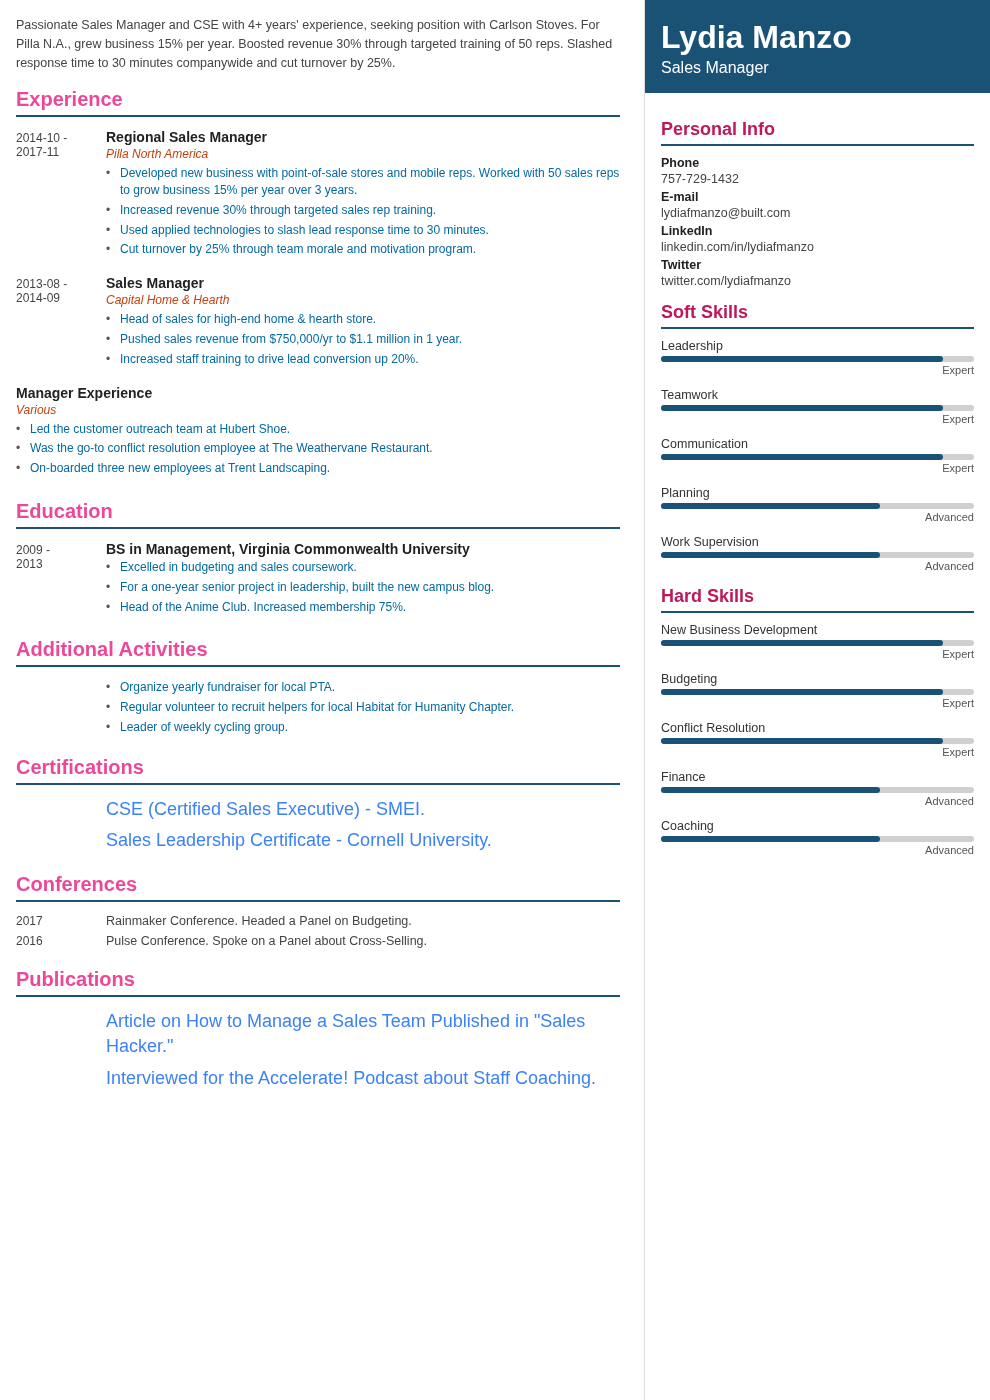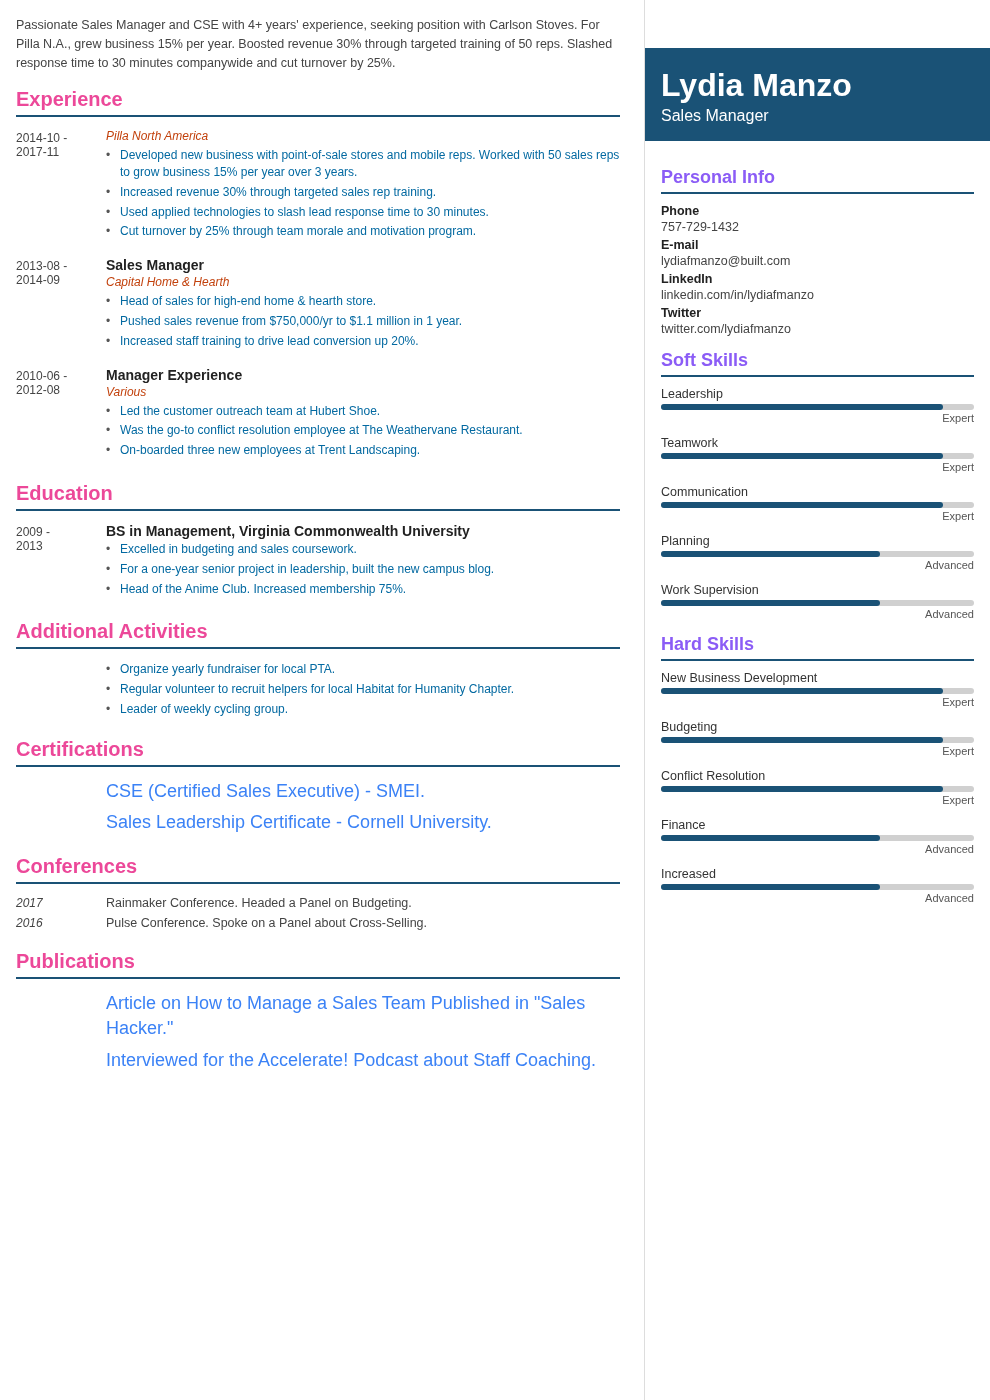--- a/index.html
+++ b/index.html
@@ -96,56 +96,54 @@
       line-height: 1.4;
     }
     .conf-row {
       display: flex;
       margin-bottom: 6px;
     }
     .conf-year {
       min-width: 90px;
       font-size: 12px;
       color: #444;
-      font-style: italic;
     }
     .conf-text {
       font-size: 12.5px;
       color: #444;
       flex: 1;
     }
 
     
     .right {
       width: 345px;
       background: #fff;
       padding: 0;
     }
     .right-header {
       background: #1a5276;
       padding: 20px 16px 16px 16px;
       color: #fff;
-      margin-top: 48px;
     }
     .right-header .name {
       font-size: 32px;
       font-weight: bold;
       line-height: 1.1;
     }
     .right-header .title {
       font-size: 16px;
       margin-top: 4px;
     }
     .right-body {
       padding: 12px 16px;
     }
     .right-section-title {
       font-size: 18px;
       font-weight: bold;
-      color: #8b5cf6;
+      color: #be185d;
       border-bottom: 2px solid #1a5276;
       padding-bottom: 4px;
       margin-bottom: 10px;
       margin-top: 14px;
     }
     .info-label {
       font-weight: bold;
       font-size: 12.5px;
       color: #222;
       margin-top: 4px;
@@ -192,20 +190,21 @@
 
     <div class="section">
       <div class="section-title">Experience</div>
 
       <div class="entry">
         <div class="entry-date">
           <span>2014-10 -</span><br>
           <span>2017-11</span>
         </div>
         <div class="entry-content">
+          <div class="entry-title">Regional Sales Manager</div>
           <div class="entry-subtitle">Pilla North America</div>
           <ul class="entry-bullets">
             <li>Developed new business with point-of-sale stores and mobile reps. Worked with 50 sales reps to grow business 15% per year over 3 years.</li>
             <li>Increased revenue 30% through targeted sales rep training.</li>
             <li>Used applied technologies to slash lead response time to 30 minutes.</li>
             <li>Cut turnover by 25% through team morale and motivation program.</li>
           </ul>
         </div>
       </div>
 
@@ -219,24 +218,20 @@
           <div class="entry-subtitle">Capital Home &amp; Hearth</div>
           <ul class="entry-bullets">
             <li>Head of sales for high-end home &amp; hearth store.</li>
             <li>Pushed sales revenue from $750,000/yr to $1.1 million in 1 year.</li>
             <li>Increased staff training to drive lead conversion up 20%.</li>
           </ul>
         </div>
       </div>
 
       <div class="entry">
-        <div class="entry-date">
-          <span>2010-06 -</span><br>
-          <span>2012-08</span>
-        </div>
         <div class="entry-content">
           <div class="entry-title">Manager Experience</div>
           <div class="entry-subtitle">Various</div>
           <ul class="entry-bullets">
             <li>Led the customer outreach team at Hubert Shoe.</li>
             <li>Was the go-to conflict resolution employee at The Weathervane Restaurant.</li>
             <li>On-boarded three new employees at Trent Landscaping.</li>
           </ul>
         </div>
       </div>
@@ -376,21 +371,21 @@
       <div class="skill-level">Expert</div>
     </div>
           <div class="skill-block">
       <div class="skill-name">Finance</div>
       <div class="skill-bar-bg">
         <div class="skill-bar-fill" style="width:70%"></div>
       </div>
       <div class="skill-level">Advanced</div>
     </div>
           <div class="skill-block">
-      <div class="skill-name">Increased</div>
+      <div class="skill-name">Coaching</div>
       <div class="skill-bar-bg">
         <div class="skill-bar-fill" style="width:70%"></div>
       </div>
       <div class="skill-level">Advanced</div>
     </div>
         </div>
     </div>
   </div>
 </div>
 

